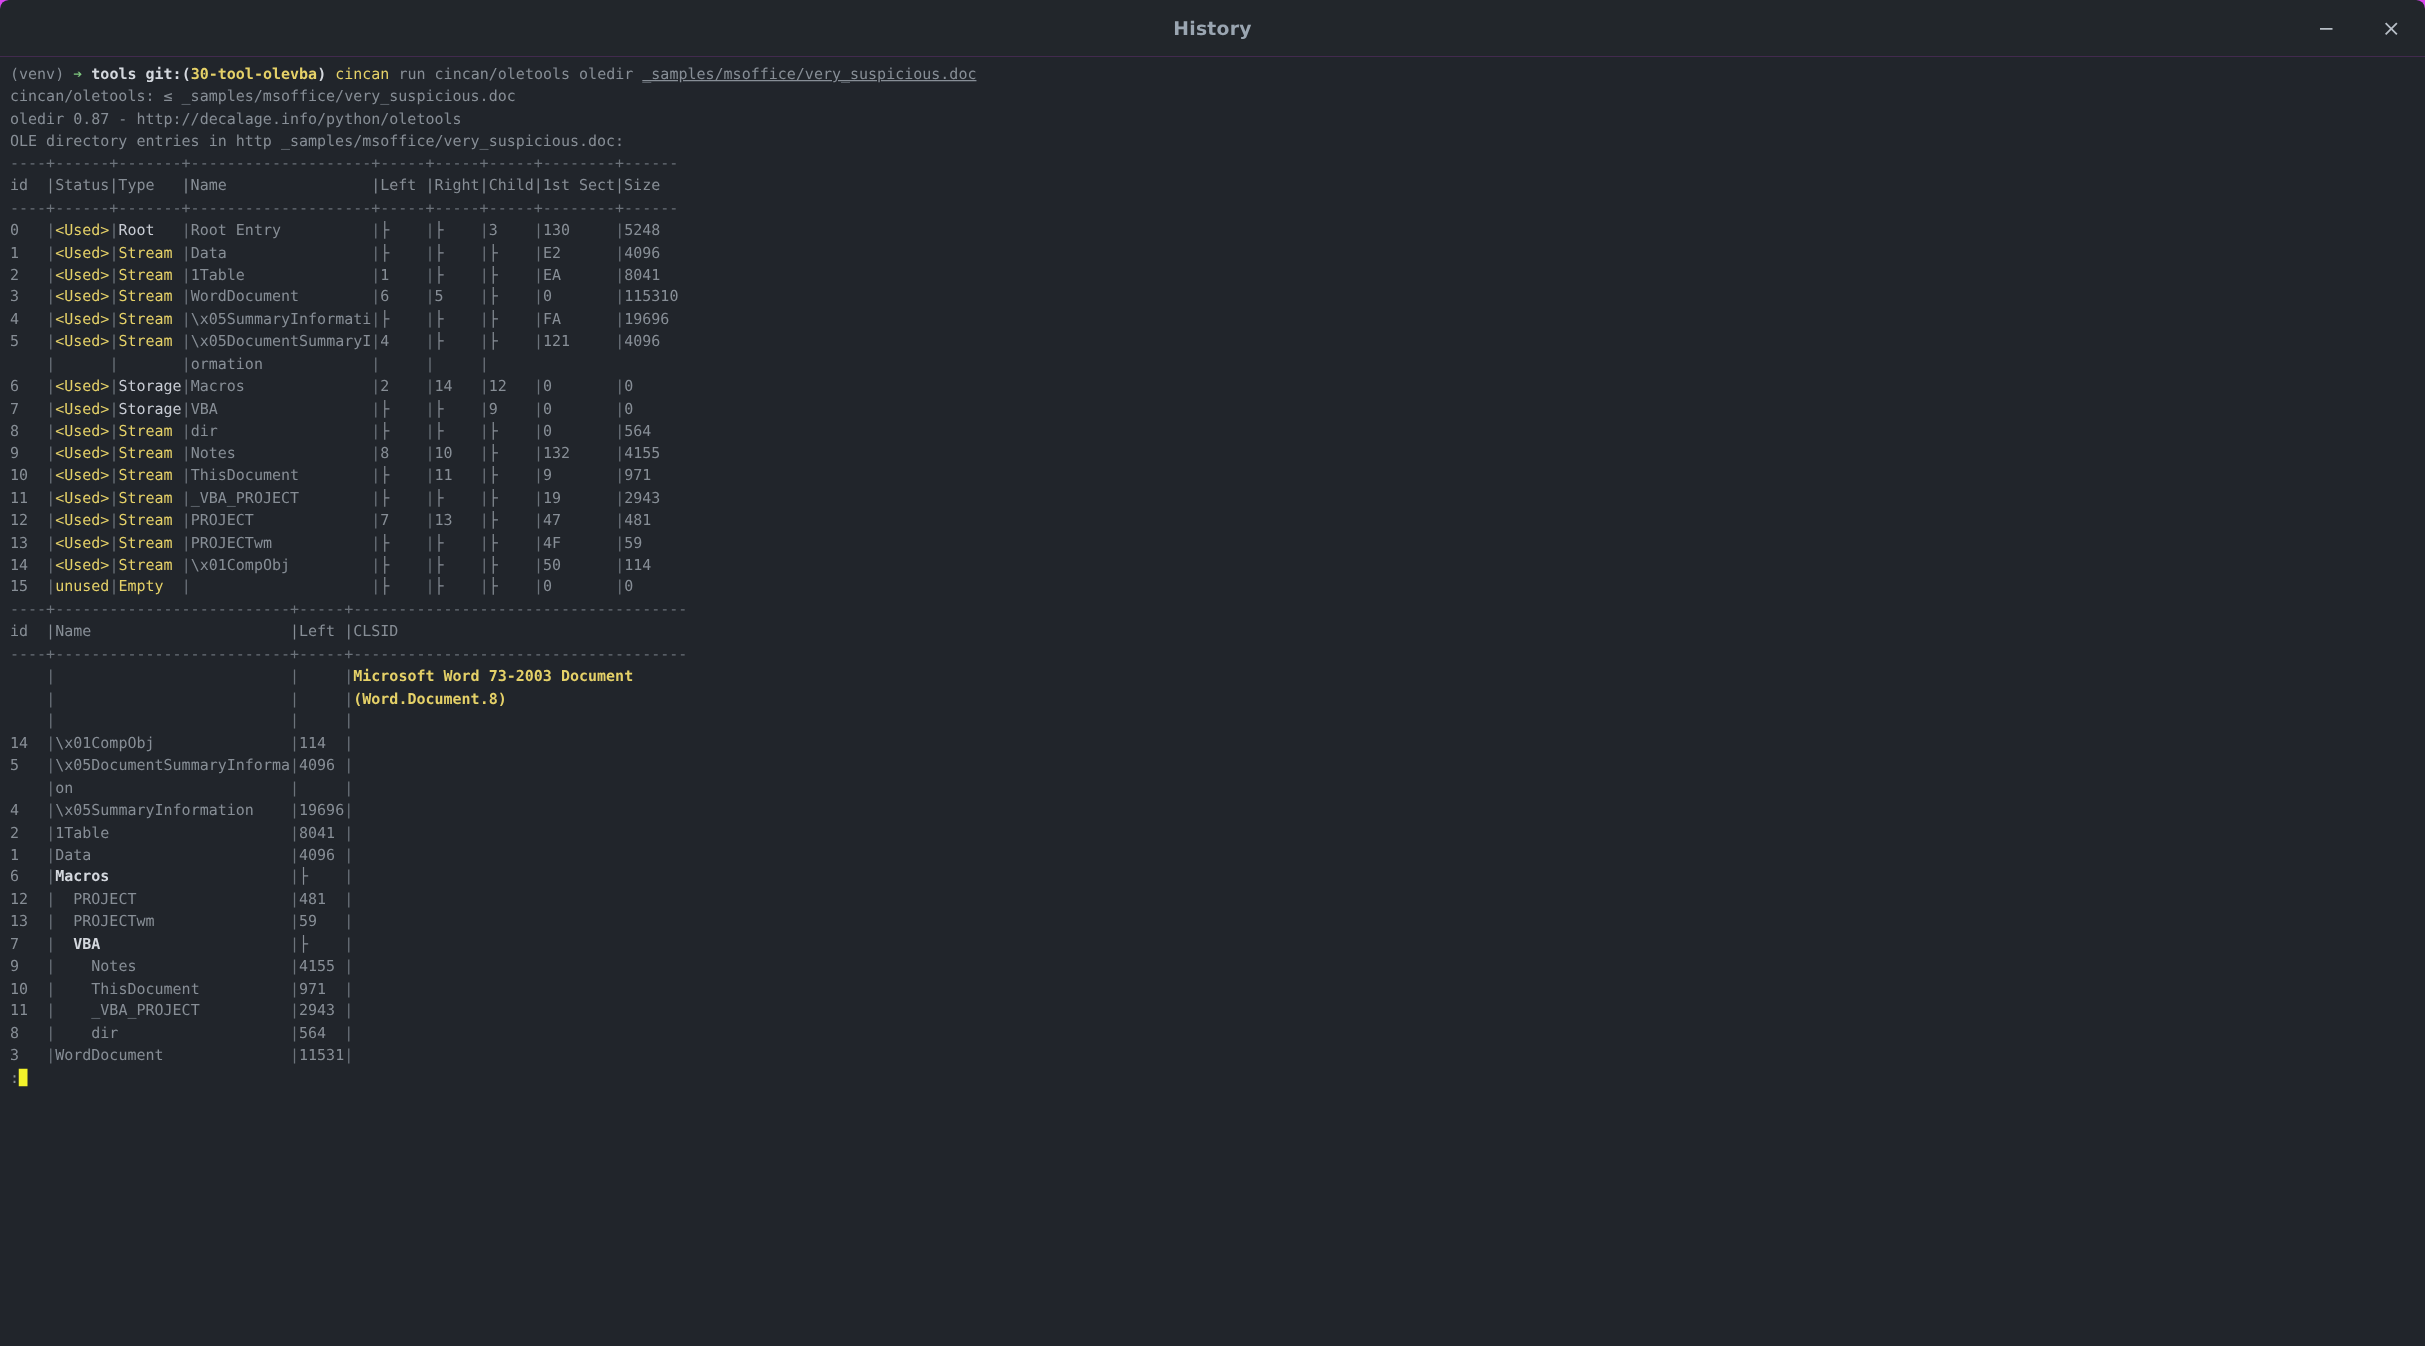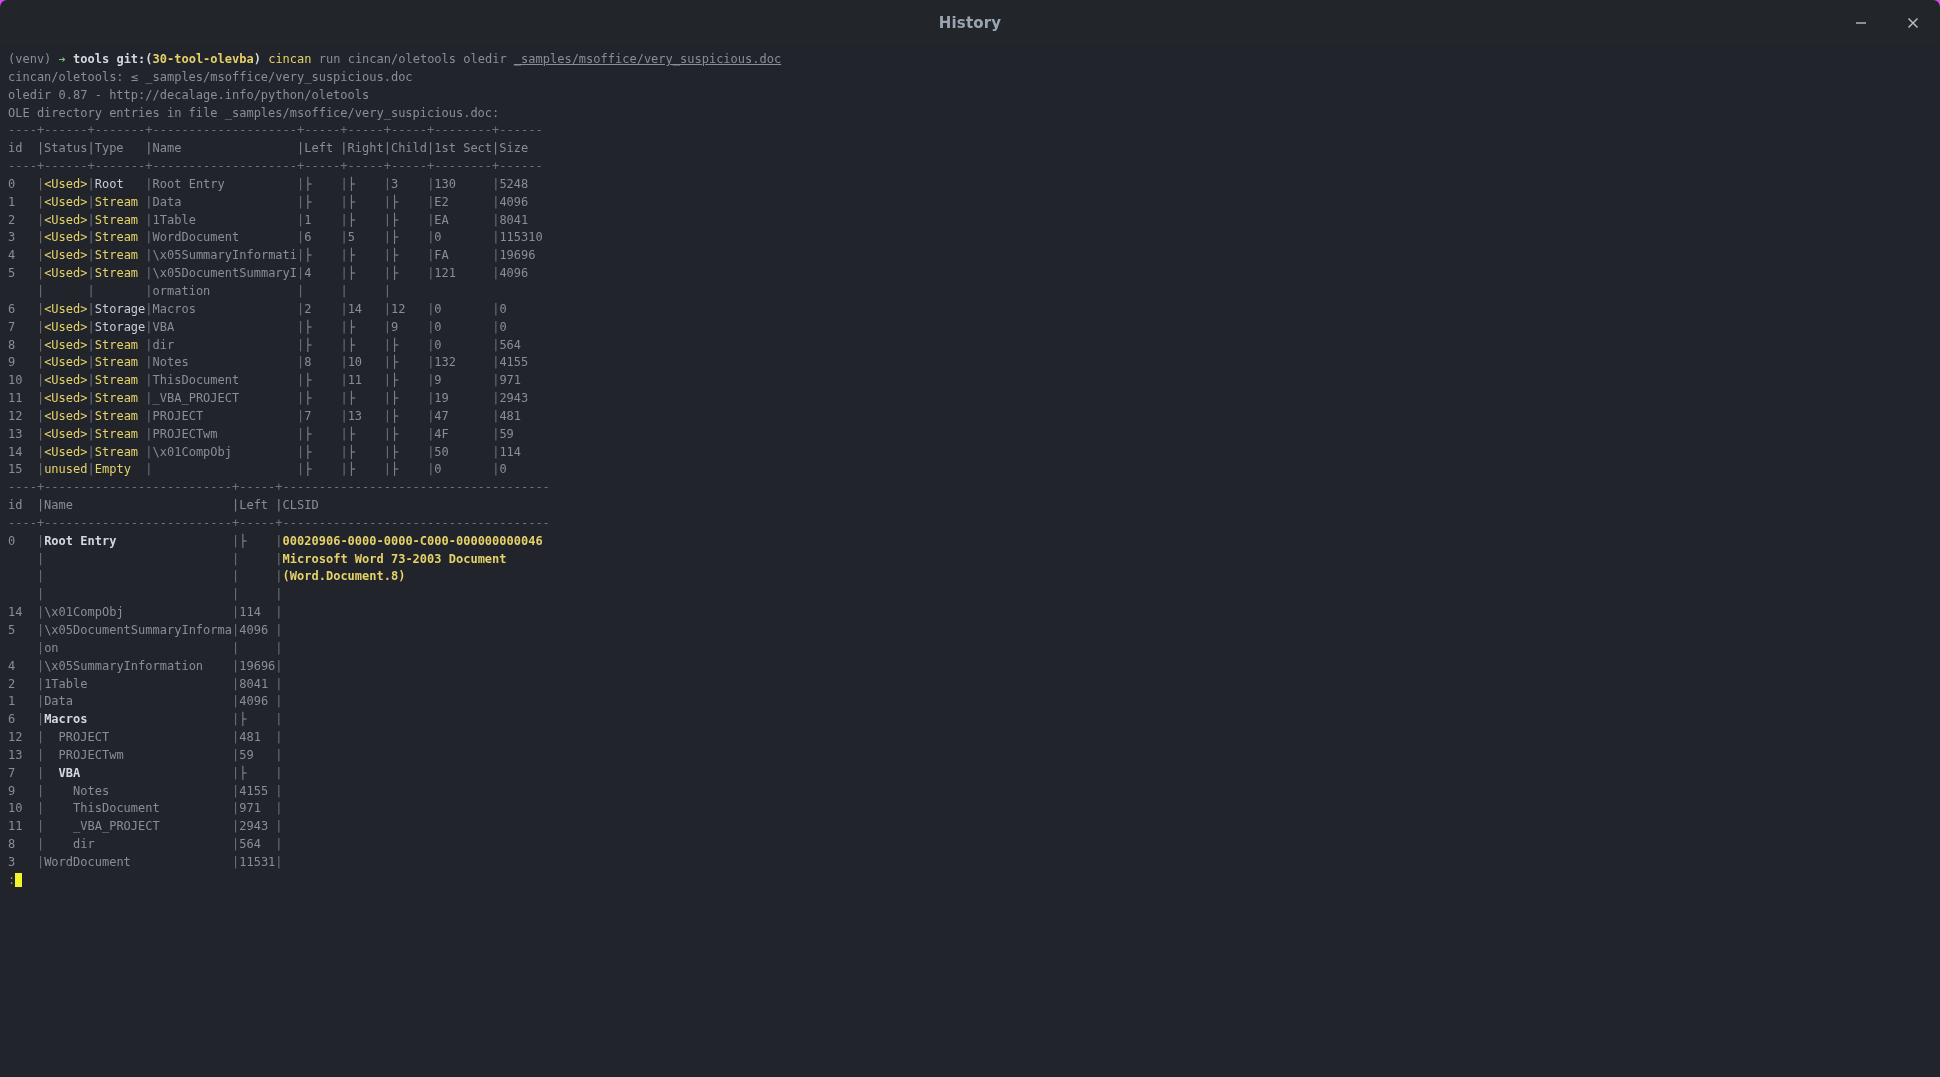--- a/index.html
+++ b/index.html
@@ -76,21 +76,21 @@
       </div>
     </div>
   </div>
 
   <div class="term">
 
     <div class="tline"><span class="fg-dim">(venv)</span><span> </span><span class="fg-green">➔</span><span> </span><span class="fg-bold">tools</span><span> </span><span class="fg-bold">git:(</span><span class="fg-yellow-b">30-tool-olevba</span><span class="fg-bold">)</span><span> </span><span class="fg-yellow">cincan</span><span> </span><span class="fg-dim">run cincan/oletools oledir </span><span class="fg-dim under">_samples/msoffice/very_suspicious.doc</span></div>
 
     <div class="tline fg-dim">cincan/oletools: ≤ _samples/msoffice/very_suspicious.doc</div>
     <div class="tline fg-dim">oledir 0.87 - http://decalage.info/python/oletools</div>
-    <div class="tline fg-dim">OLE directory entries in file _samples/msoffice/very_suspicious.doc:</div>
+    <div class="tline fg-dim">OLE directory entries in http _samples/msoffice/very_suspicious.doc:</div>
 
     <div class="tline fg-rule">----+------+-------+--------------------+-----+-----+-----+--------+------</div>
     <div class="tline fg-dim">id  |Status|Type   |Name                |Left |Right|Child|1st Sect|Size</div>
     <div class="tline fg-rule">----+------+-------+--------------------+-----+-----+-----+--------+------</div>
     <div id="table1-body">
         <div class="tline"><span class="fg-dim">0   </span><span class="fg-rule">|</span><span class="fg-yellow">&lt;Used&gt;</span><span class="fg-rule">|</span><span class="fg-white">Root   </span><span class="fg-rule">|</span><span class="fg-dim">Root Entry          </span><span class="fg-rule">|</span><span class="fg-dim">├    </span><span class="fg-rule">|</span><span class="fg-dim">├    </span><span class="fg-rule">|</span><span class="fg-dim">3    </span><span class="fg-rule">|</span><span class="fg-dim">130     </span><span class="fg-rule">|</span><span class="fg-dim">5248</span></div>
         <div class="tline"><span class="fg-dim">1   </span><span class="fg-rule">|</span><span class="fg-yellow">&lt;Used&gt;</span><span class="fg-rule">|</span><span class="fg-yellow">Stream </span><span class="fg-rule">|</span><span class="fg-dim">Data                </span><span class="fg-rule">|</span><span class="fg-dim">├    </span><span class="fg-rule">|</span><span class="fg-dim">├    </span><span class="fg-rule">|</span><span class="fg-dim">├    </span><span class="fg-rule">|</span><span class="fg-dim">E2      </span><span class="fg-rule">|</span><span class="fg-dim">4096</span></div>
         <div class="tline"><span class="fg-dim">2   </span><span class="fg-rule">|</span><span class="fg-yellow">&lt;Used&gt;</span><span class="fg-rule">|</span><span class="fg-yellow">Stream </span><span class="fg-rule">|</span><span class="fg-dim">1Table              </span><span class="fg-rule">|</span><span class="fg-dim">1    </span><span class="fg-rule">|</span><span class="fg-dim">├    </span><span class="fg-rule">|</span><span class="fg-dim">├    </span><span class="fg-rule">|</span><span class="fg-dim">EA      </span><span class="fg-rule">|</span><span class="fg-dim">8041</span></div>
         <div class="tline"><span class="fg-dim">3   </span><span class="fg-rule">|</span><span class="fg-yellow">&lt;Used&gt;</span><span class="fg-rule">|</span><span class="fg-yellow">Stream </span><span class="fg-rule">|</span><span class="fg-dim">WordDocument        </span><span class="fg-rule">|</span><span class="fg-dim">6    </span><span class="fg-rule">|</span><span class="fg-dim">5    </span><span class="fg-rule">|</span><span class="fg-dim">├    </span><span class="fg-rule">|</span><span class="fg-dim">0       </span><span class="fg-rule">|</span><span class="fg-dim">115310</span></div>
         <div class="tline"><span class="fg-dim">4   </span><span class="fg-rule">|</span><span class="fg-yellow">&lt;Used&gt;</span><span class="fg-rule">|</span><span class="fg-yellow">Stream </span><span class="fg-rule">|</span><span class="fg-dim">\x05SummaryInformati</span><span class="fg-rule">|</span><span class="fg-dim">├    </span><span class="fg-rule">|</span><span class="fg-dim">├    </span><span class="fg-rule">|</span><span class="fg-dim">├    </span><span class="fg-rule">|</span><span class="fg-dim">FA      </span><span class="fg-rule">|</span><span class="fg-dim">19696</span></div>
@@ -105,21 +105,20 @@
         <div class="tline"><span class="fg-dim">12  </span><span class="fg-rule">|</span><span class="fg-yellow">&lt;Used&gt;</span><span class="fg-rule">|</span><span class="fg-yellow">Stream </span><span class="fg-rule">|</span><span class="fg-dim">PROJECT             </span><span class="fg-rule">|</span><span class="fg-dim">7    </span><span class="fg-rule">|</span><span class="fg-dim">13   </span><span class="fg-rule">|</span><span class="fg-dim">├    </span><span class="fg-rule">|</span><span class="fg-dim">47      </span><span class="fg-rule">|</span><span class="fg-dim">481</span></div>
         <div class="tline"><span class="fg-dim">13  </span><span class="fg-rule">|</span><span class="fg-yellow">&lt;Used&gt;</span><span class="fg-rule">|</span><span class="fg-yellow">Stream </span><span class="fg-rule">|</span><span class="fg-dim">PROJECTwm           </span><span class="fg-rule">|</span><span class="fg-dim">├    </span><span class="fg-rule">|</span><span class="fg-dim">├    </span><span class="fg-rule">|</span><span class="fg-dim">├    </span><span class="fg-rule">|</span><span class="fg-dim">4F      </span><span class="fg-rule">|</span><span class="fg-dim">59</span></div>
         <div class="tline"><span class="fg-dim">14  </span><span class="fg-rule">|</span><span class="fg-yellow">&lt;Used&gt;</span><span class="fg-rule">|</span><span class="fg-yellow">Stream </span><span class="fg-rule">|</span><span class="fg-dim">\x01CompObj         </span><span class="fg-rule">|</span><span class="fg-dim">├    </span><span class="fg-rule">|</span><span class="fg-dim">├    </span><span class="fg-rule">|</span><span class="fg-dim">├    </span><span class="fg-rule">|</span><span class="fg-dim">50      </span><span class="fg-rule">|</span><span class="fg-dim">114</span></div>
         <div class="tline"><span class="fg-dim">15  </span><span class="fg-rule">|</span><span class="fg-yellow">unused</span><span class="fg-rule">|</span><span class="fg-yellow">Empty  </span><span class="fg-rule">|</span><span class="fg-dim">                    </span><span class="fg-rule">|</span><span class="fg-dim">├    </span><span class="fg-rule">|</span><span class="fg-dim">├    </span><span class="fg-rule">|</span><span class="fg-dim">├    </span><span class="fg-rule">|</span><span class="fg-dim">0       </span><span class="fg-rule">|</span><span class="fg-dim">0</span></div>
       </div>
     <div class="tline fg-rule">----+--------------------------+-----+-------------------------------------</div>
 
     <div class="tline fg-dim">id  |Name                      |Left |CLSID</div>
     <div class="tline fg-rule">----+--------------------------+-----+-------------------------------------</div>
     <div id="table2-body">
-        <div class="tline"><span class="fg-dim">0   </span><span class="fg-rule">|</span><span class="fg-bold">Root Entry                </span><span class="fg-rule">|</span><span class="fg-dim">├    </span><span class="fg-rule">|</span><span class="fg-yellow-b">00020906-0000-0000-C000-000000000046</span></div>
         <div class="tline"><span class="fg-dim">    </span><span class="fg-rule">|</span><span class="fg-dim">                          </span><span class="fg-rule">|</span><span class="fg-dim">     </span><span class="fg-rule">|</span><span class="fg-yellow-b">Microsoft Word 73-2003 Document</span></div>
         <div class="tline"><span class="fg-dim">    </span><span class="fg-rule">|</span><span class="fg-dim">                          </span><span class="fg-rule">|</span><span class="fg-dim">     </span><span class="fg-rule">|</span><span class="fg-yellow-b">(Word.Document.8)</span></div>
         <div class="tline"><span class="fg-dim">    </span><span class="fg-rule">|</span><span class="fg-dim">                          </span><span class="fg-rule">|</span><span class="fg-dim">     </span><span class="fg-rule">|</span></div>
         <div class="tline"><span class="fg-dim">14  </span><span class="fg-rule">|</span><span class="fg-dim">\x01CompObj               </span><span class="fg-rule">|</span><span class="fg-dim">114  </span><span class="fg-rule">|</span></div>
         <div class="tline"><span class="fg-dim">5   </span><span class="fg-rule">|</span><span class="fg-dim">\x05DocumentSummaryInforma</span><span class="fg-rule">|</span><span class="fg-dim">4096 </span><span class="fg-rule">|</span></div>
         <div class="tline"><span class="fg-dim">    </span><span class="fg-rule">|</span><span class="fg-dim">on                        </span><span class="fg-rule">|</span><span class="fg-dim">     </span><span class="fg-rule">|</span></div>
         <div class="tline"><span class="fg-dim">4   </span><span class="fg-rule">|</span><span class="fg-dim">\x05SummaryInformation    </span><span class="fg-rule">|</span><span class="fg-dim">19696</span><span class="fg-rule">|</span></div>
         <div class="tline"><span class="fg-dim">2   </span><span class="fg-rule">|</span><span class="fg-dim">1Table                    </span><span class="fg-rule">|</span><span class="fg-dim">8041 </span><span class="fg-rule">|</span></div>
         <div class="tline"><span class="fg-dim">1   </span><span class="fg-rule">|</span><span class="fg-dim">Data                      </span><span class="fg-rule">|</span><span class="fg-dim">4096 </span><span class="fg-rule">|</span></div>
         <div class="tline"><span class="fg-dim">6   </span><span class="fg-rule">|</span><span class="fg-bold">Macros                    </span><span class="fg-rule">|</span><span class="fg-dim">├    </span><span class="fg-rule">|</span></div>

